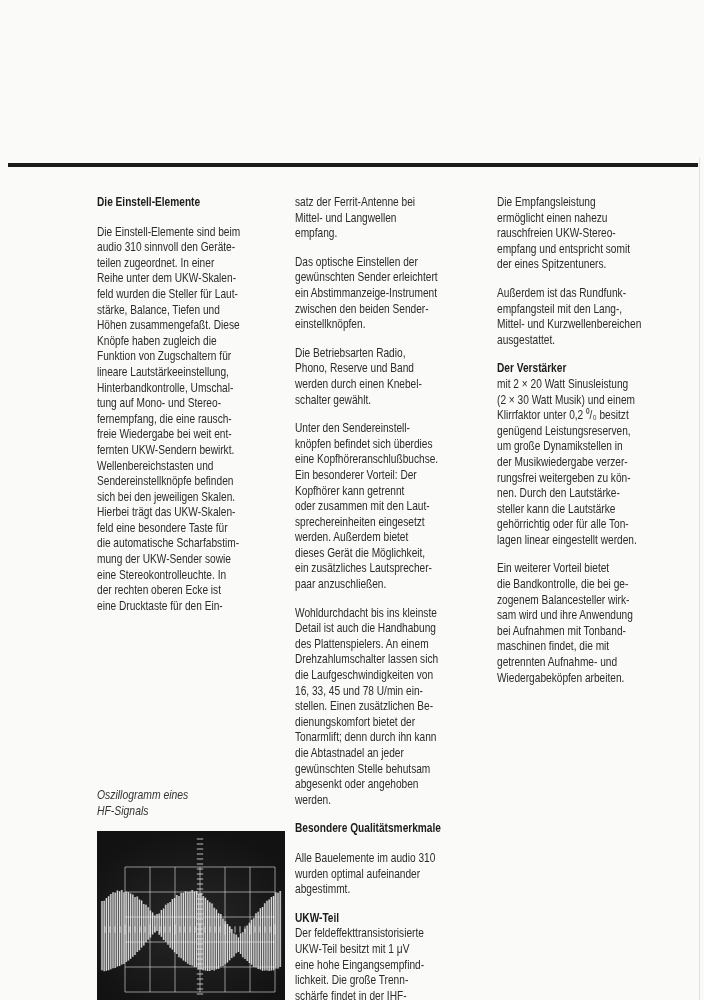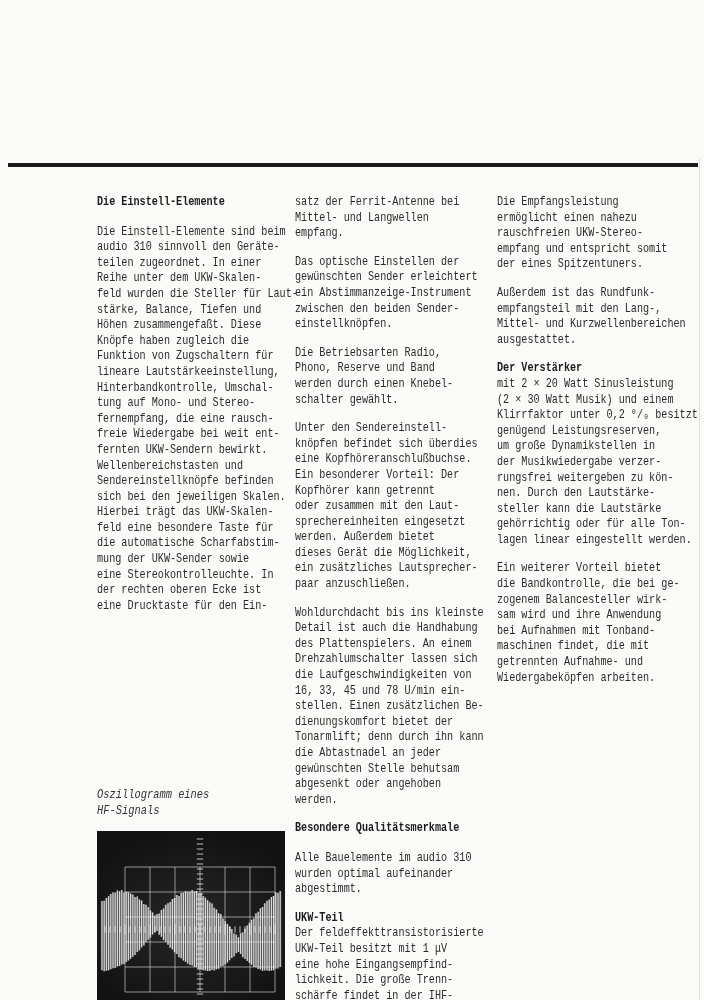--- a/index.html
+++ b/index.html
@@ -1,20 +1,20 @@
 <!DOCTYPE html>
 <html style="--page_bg: #fafaf8; --text: #2b2b2b; --rule: #1b1b1b; --scope_bg: #121212; --scope_grid: #d9d9d9; --scope_trace: #f0f0f0;"><head>
 <meta charset="utf-8">
 <title>Document</title>
 <style>
   html,body{margin:0;padding:0;background:#e9e9e6;}
   .page{
     position:relative;width:704px;height:1000px;overflow:hidden;
     background:var(--page_bg,#fafaf8);
-    font-family:Liberation Mono, monospace;
+    font-family:Liberation Sans, sans-serif;
     color:var(--text,#2b2b2b);
   }
   .top-rule{position:absolute;left:8px;top:163px;width:690px;height:4px;background:var(--rule,#1b1b1b);}
   .edge-line{position:absolute;left:699px;top:158px;width:1px;height:842px;background:#e1e1dd;}
   .col{
     position:absolute;top:194px;width:262px;
     transform:scaleX(0.78);transform-origin:0 0;
     font-size:13px;line-height:15.6px;
   }
   .col-1{left:97px}.col-2{left:295px}.col-3{left:497px}

